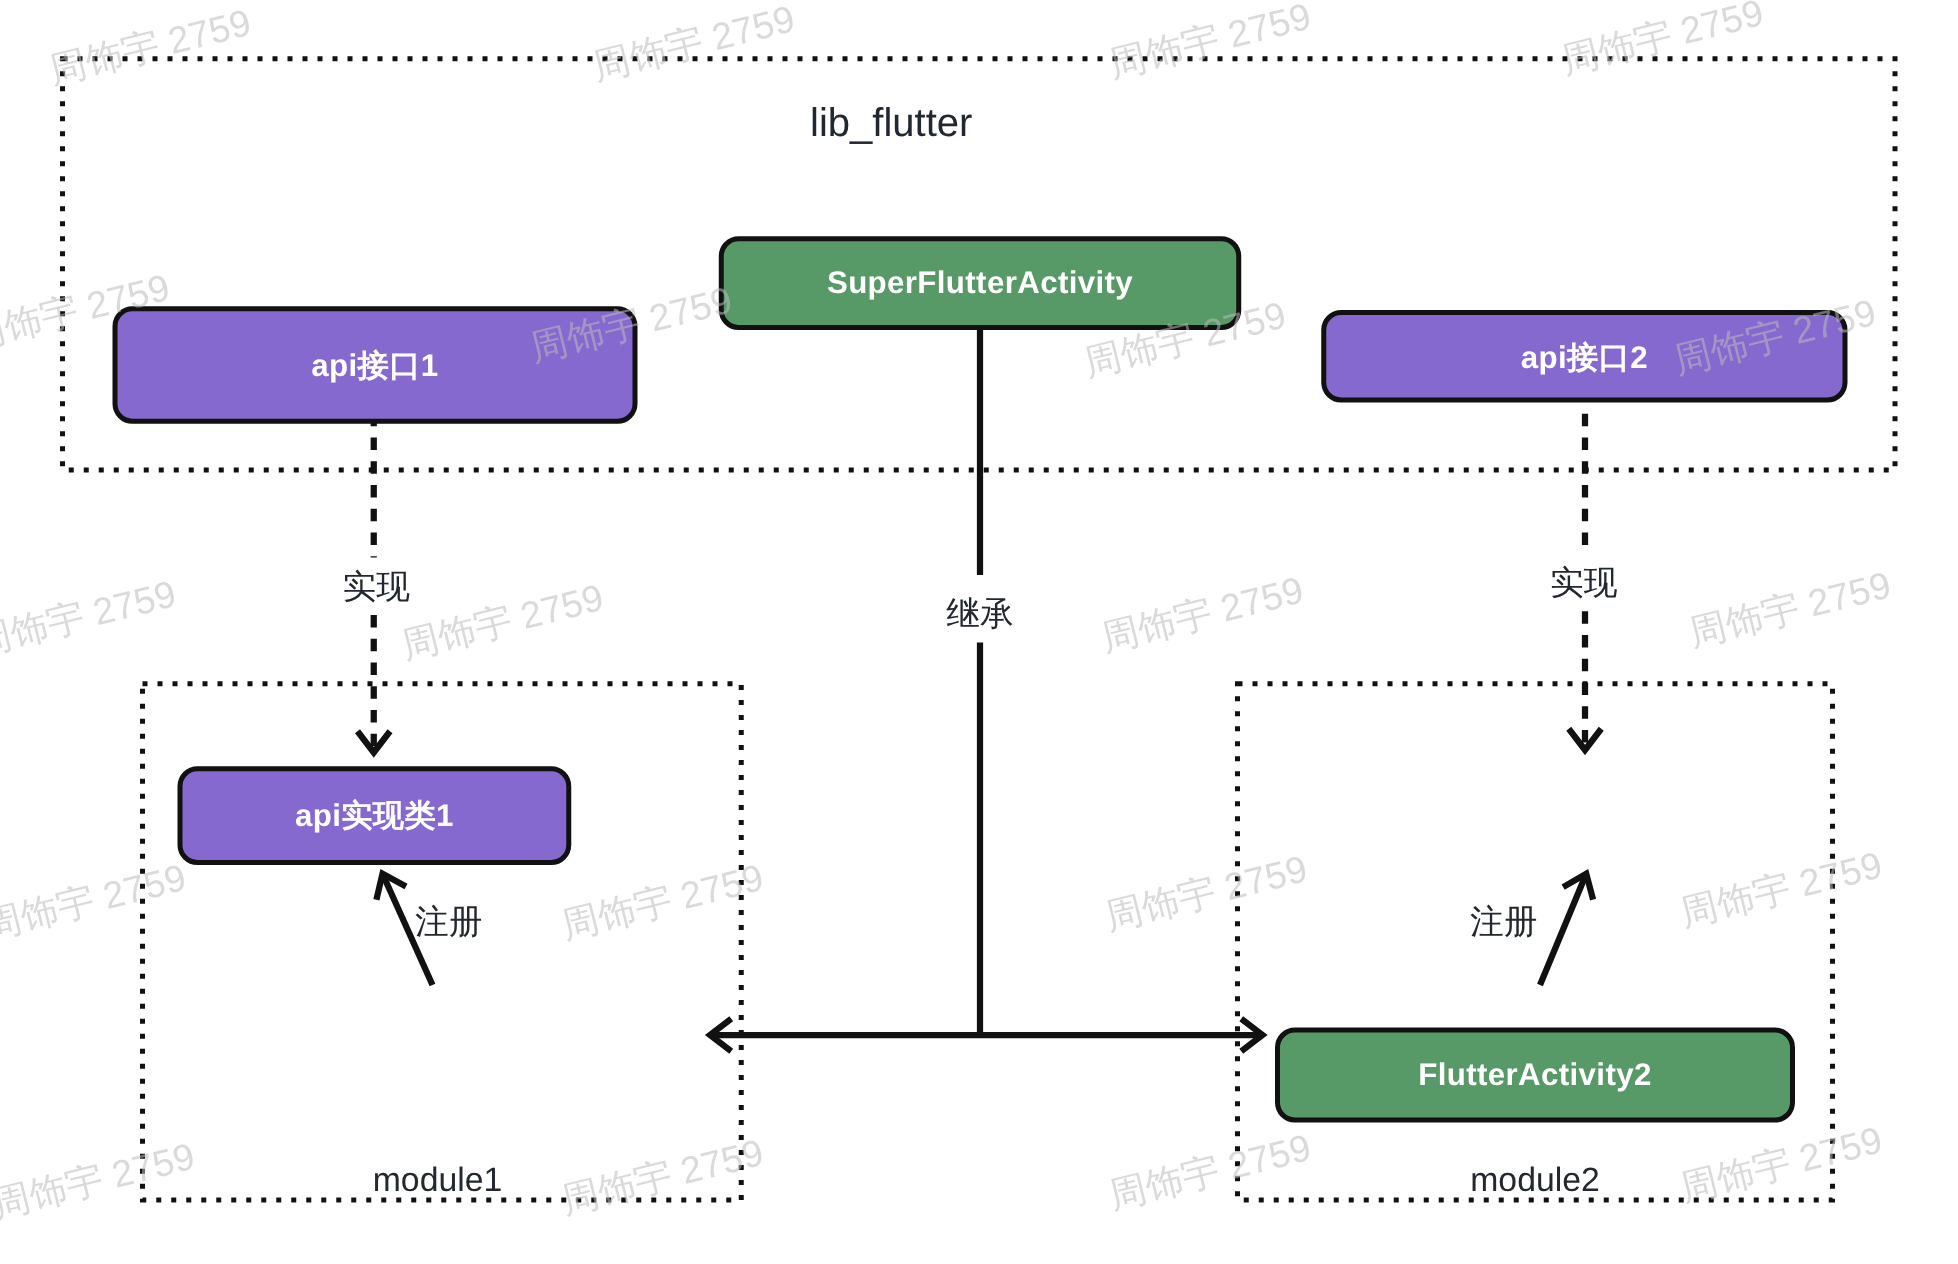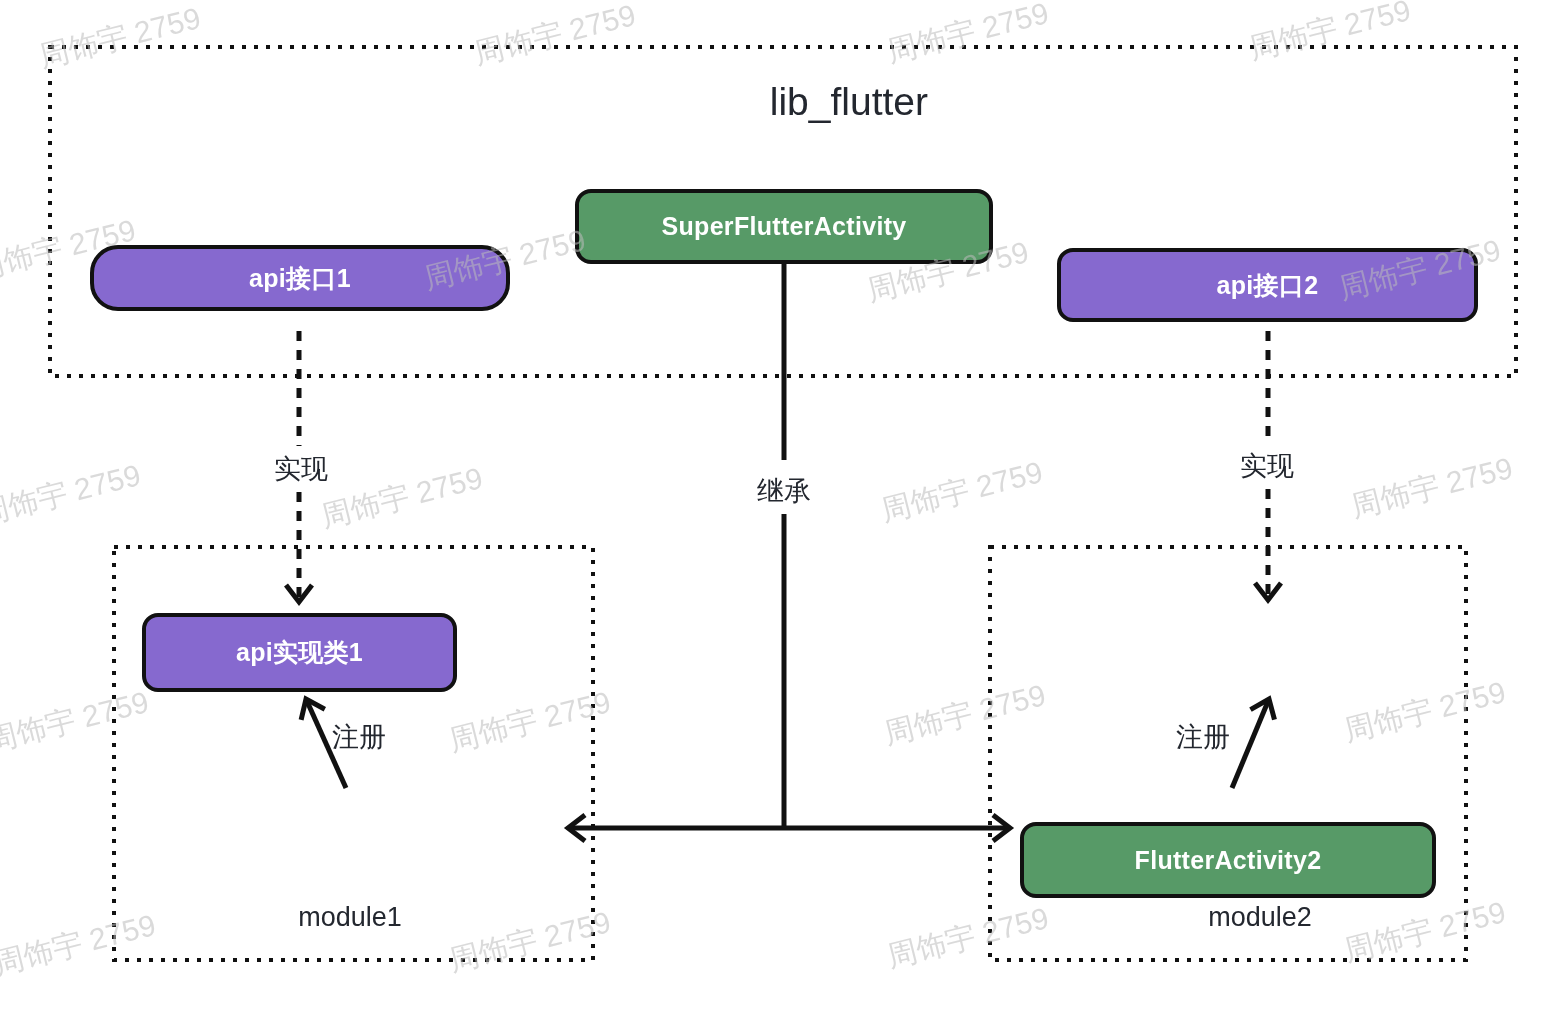--- a/index.html
+++ b/index.html
@@ -63,29 +63,30 @@
     z-index: 0;
   }
   
   .label {
     position: absolute;
     color: var(--text_dark);
     z-index: 3;
     white-space: nowrap;
   }
   .label.title {
-    font-size: 39px;
+    font-size: 32px;
     font-weight: 500;
     width: 280px;
-    text-align: right;
+    text-align: left;
   }
   .label.module-label {
     font-size: 27px;
     width: 200px;
     text-align: center;
+    margin-top: 27px;
   }
   .label.edge-label {
     font-size: 27px;
     width: 110px;
     text-align: center;
   }
   .label.edge-label.free {
     width: auto;
     text-align: left;
   }
@@ -136,33 +137,33 @@
     <path class="edge" d="M 1232 788 L 1269 699" marker-end="url(#arrow)"></path>
   </svg>
 
   <div class="group" style="left:48px; top:45px; width:1470px; height:333px;"></div>
   <div class="group" style="left:112px; top:545px; width:483px; height:417px;"></div>
   <div class="group" style="left:988px; top:545px; width:480px; height:417px;"></div>
 
   <div class="label title" style="left:648px; top:80px;">lib_flutter</div>
 
   <div class="label module-label" style="left:250px; top:902px;">module1</div>
-  <div class="label module-label" style="left:1160px; top:902px;text-align:center;">module2</div>
+  <div class="label module-label" style="left:1128px; top:902px;text-align:center;">module2</div>
 
   <div class="label edge-label" style="left:246px; top:451px;">实现</div>
   <div class="label edge-label" style="left:1212px; top:448px;">实现</div>
   <div class="label edge-label" style="left:729px; top:473px;">继承</div>
   <div class="label edge-label free" style="left:332px; top:719px;">注册</div>
   <div class="label edge-label free" style="left:1176px; top:719px;">注册</div>
 
   <div class="box green" style="left:575px; top:189px; width:418px; height:75px;">
     <span>SuperFlutterActivity</span>
   </div>
 
-  <div class="box purple" style="left:90px; top:245px; width:420px; height:66px;border-radius:28px;">
+  <div class="box purple" style="left:90px; top:245px; width:420px; height:94px;">
     <span>api接口1</span>
   </div>
 
   <div class="box purple" style="left:1057px; top:248px; width:421px; height:74px;">
     <span>api接口2</span>
   </div>
 
   <div class="box purple" style="left:142px; top:613px; width:315px; height:79px;">
     <span>api实现类1</span>
   </div>

